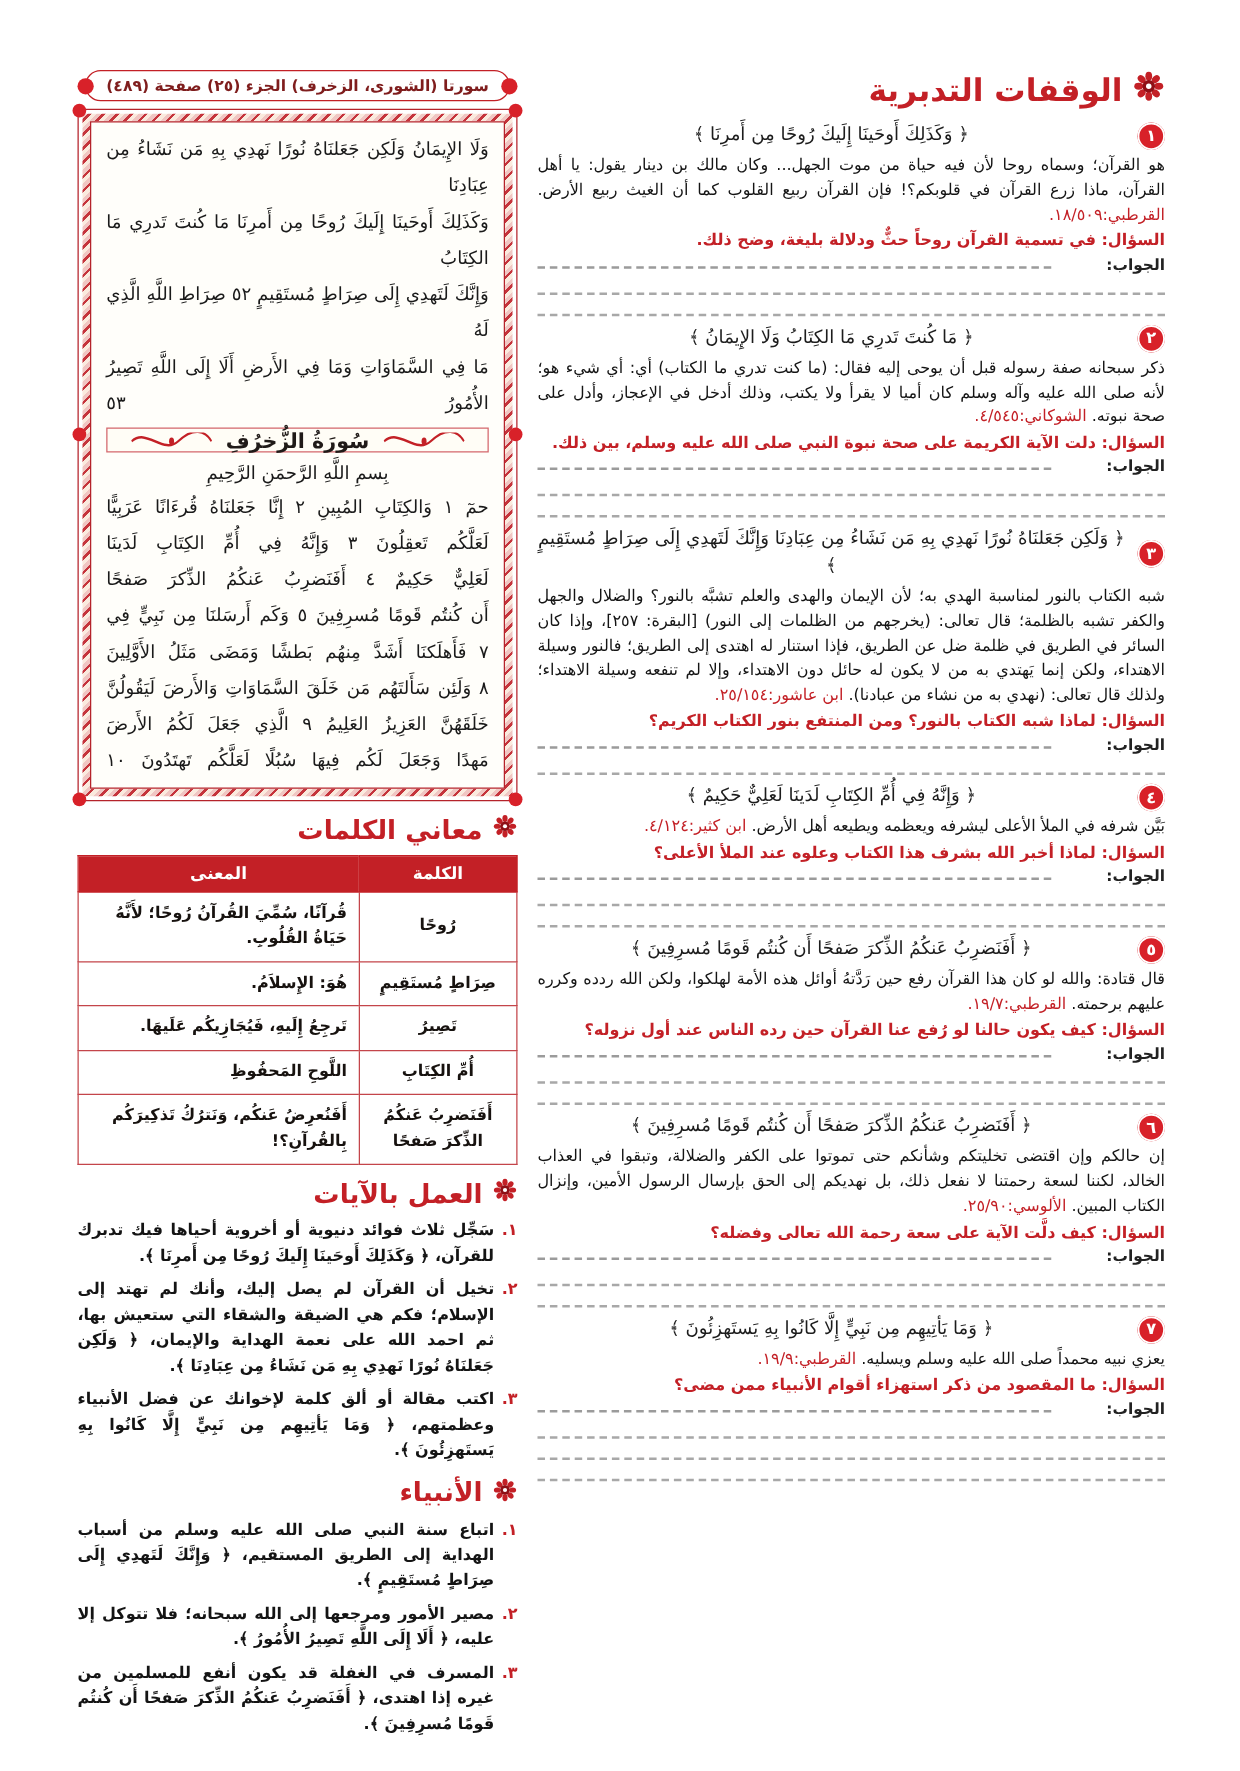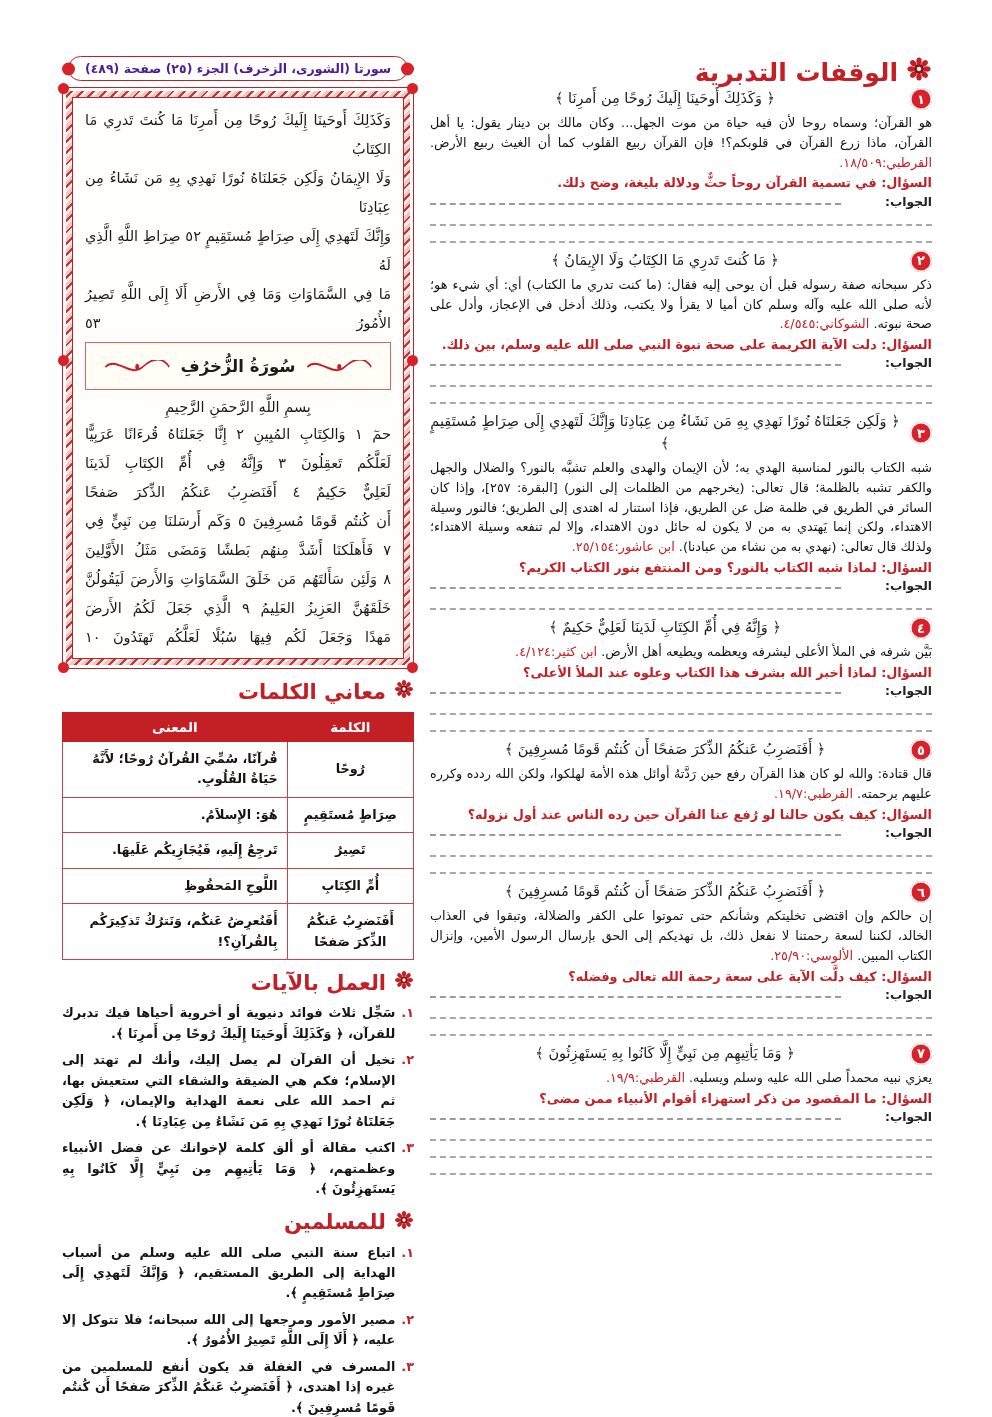--- a/index.html
+++ b/index.html
@@ -3,21 +3,21 @@
 <meta charset="utf-8">
 <style>
   * { margin:0; padding:0; box-sizing:border-box; }
   html,body { width:992px; height:1417px; background:#ffffff; overflow:hidden;
               font-family:"DejaVu Sans", sans-serif; direction:rtl; }
   .page { display:flex; gap:16px; padding:56px 60px 28px 62px; height:100%; }
 
   
   .col-waqafat { flex:0 0 502px; }
   .sec-head { display:flex; align-items:center; gap:8px; color:#c32026; font-weight:bold; }
-  .sec-head.big { font-size:25px; margin-bottom:0; }
+  .sec-head.big { font-size:25px; margin-bottom:10px; }
   .sec-head.small { font-size:21px; margin:10px 0 8px; }
   .rosette { flex:0 0 auto; }
 
   .waqfa { margin-bottom:7px; }
   .verse-row { display:flex; align-items:center; gap:10px; margin-bottom:3px; }
   .badge { flex:0 0 22px; width:22px; height:22px; border-radius:50%; background:#d82129;
            color:#fff; font-size:13px; font-weight:bold; display:flex; align-items:center;
            justify-content:center; box-shadow:0 0 0 1.5px #fff inset; }
   .verse { flex:1; text-align:center; font-size:14.5px; color:#1c1c1c; line-height:1.5; }
   .wbody { font-size:12.8px; font-weight:normal; color:#141414; text-align:justify;
@@ -27,38 +27,38 @@
   .answer { display:flex; align-items:flex-end; margin-top:2px;gap:40px; }
   .alabel { font-size:12.3px; font-weight:bold; color:#222; flex:0 0 auto; }
   .aline { flex:1; border-bottom:2px dashed #9b9b9b; margin:0 4px 4px 0; }
   .xline { height:17px; border-bottom:2px dashed #a8a8a8; }
 
   
   .col-mushaf { flex:1; min-width:0; }
 
   .mushaf-header { position:relative; width:fit-content; margin:0 auto 6px;
                    border:1.5px solid #c32026; border-radius:13px; padding:4px 16px;
-                   color:#4c1d95; font-weight:bold; font-size:12.5px; background:#fff; }
+                   color:#7f1d1d; font-weight:bold; font-size:12.5px; background:#fff; }
   .mushaf-header::before, .mushaf-header::after { content:""; position:absolute; top:50%;
                    width:13px; height:13px; border-radius:50%; background:#d82129;
                    transform:translateY(-50%); }
   .mushaf-header::before { right:-7px; } .mushaf-header::after { left:-7px; }
 
   .mushaf-frame { position:relative; border:1.5px solid #b5232b; padding:3px; background:#fff; }
   .dot { position:absolute; width:11px; height:11px; border-radius:50%; background:#d82129; z-index:3; }
   .dot.tl{top:-5px;right:-5px;} .dot.tr{top:-5px;left:-5px;}
   .dot.bl{bottom:-5px;right:-5px;} .dot.br{bottom:-5px;left:-5px;}
   .dot.ml{top:46%;left:-5px;} .dot.mr{top:46%;right:-5px;}
   .frame-band { padding:6px; background:repeating-linear-gradient(135deg,
                   #f0c6c3 0 3px, #c5343c 3px 5px, #faeade 5px 8px); }
   .qpage { background:#fffefa; border:1.5px solid #b5232b; padding:8px 12px 6px; }
   .qline { font-size:14.5px; line-height:29px; color:#1a1a1a; text-align:justify;
            text-align-last:justify; white-space:normal; }
   .surah-banner { display:flex; align-items:center; border:1px solid #d4666c;
-                  margin:4px 0; padding:2px 18px; height:48px; background:#fffdf6; }
+                  margin:4px 0; padding:2px 18px; height:20px; background:#fffdf6; }
   .banner-orn { flex:1; height:14px; }
   .surah-title { flex:0 0 auto; padding:0 10px; font-size:16.5px; font-weight:bold; color:#201a18; }
   .basmala { text-align:center; font-size:14.5px; line-height:26px; color:#1a1a1a; }
 
   
   .mtable { width:100%; border-collapse:collapse; margin-top:2px; }
   .mtable th { background:#c32026; color:#fff; font-size:13.5px; font-weight:bold;
                padding:6px 8px; border:1.5px solid #c32026; }
   .mtable td { border:1.5px solid #c4454a; padding:7px 9px; font-size:12.8px; font-weight:bold;
                color:#17120f; vertical-align:middle; line-height:1.6; }
@@ -207,22 +207,22 @@
     <div class="mushaf-header">سورتا (الشورى، الزخرف) الجزء (٢٥) صفحة (٤٨٩)</div>
     <div class="mushaf-frame">
       <span class="dot tl"></span>
       <span class="dot tr"></span>
       <span class="dot bl"></span>
       <span class="dot br"></span>
       <span class="dot ml"></span>
       <span class="dot mr"></span>
       <div class="frame-band">
         <div class="qpage">
+          <div class="qline">وَلَا الإِيمَانُ وَلَكِن جَعَلنَاهُ نُورًا نَهدِي بِهِ مَن نَشَاءُ مِن عِبَادِنَا</div>
           <div class="qline">وَكَذَلِكَ أَوحَينَا إِلَيكَ رُوحًا مِن أَمرِنَا مَا كُنتَ تَدرِي مَا الكِتَابُ</div>
-          <div class="qline">وَلَا الإِيمَانُ وَلَكِن جَعَلنَاهُ نُورًا نَهدِي بِهِ مَن نَشَاءُ مِن عِبَادِنَا</div>
           <div class="qline">وَإِنَّكَ لَتَهدِي إِلَى صِرَاطٍ مُستَقِيمٍ ٥٢ صِرَاطِ اللَّهِ الَّذِي لَهُ</div>
           <div class="qline">مَا فِي السَّمَاوَاتِ وَمَا فِي الأَرضِ أَلَا إِلَى اللَّهِ تَصِيرُ الأُمُورُ ٥٣</div>
           <div class="surah-banner">
             <span class="banner-orn">
               <svg width="100%" height="14" viewBox="0 0 100 14" preserveAspectRatio="none" aria-hidden="true">
                 <path d="M2 7 C 20 -4, 40 18, 58 7 S 90 -2, 98 7" stroke="#c32026" stroke-width="2" fill="none"></path>
                 <circle cx="50" cy="7" r="3" fill="#c32026"></circle>
               </svg>
             </span>
             <span class="surah-title">سُورَةُ الزُّخرُفِ</span>
@@ -340,21 +340,21 @@
               <ellipse cx="19.4" cy="12" rx="3.3" ry="2.5"></ellipse>
             <ellipse transform="rotate(45 12 12)" cx="12" cy="4.6" rx="2.5" ry="3.3"></ellipse>
             <ellipse transform="rotate(45 12 12)" cx="12" cy="19.4" rx="2.5" ry="3.3"></ellipse>
             <ellipse transform="rotate(45 12 12)" cx="4.6" cy="12" rx="3.3" ry="2.5"></ellipse>
             <ellipse transform="rotate(45 12 12)" cx="19.4" cy="12" rx="3.3" ry="2.5"></ellipse>
           </g>
           <circle cx="12" cy="12" r="4.6" fill="#8f1016"></circle>
             <circle cx="12" cy="12" r="2" fill="#fff"></circle>
         </svg>
       </span>
-      <span>للمسلمين</span>
+      <span>الأنبياء</span>
     </div>
     <ul class="plist">
       <li>
         <span class="lnum">١.</span>
         <span class="ltext">اتباع سنة النبي صلى الله عليه وسلم من أسباب الهداية إلى الطريق المستقيم، ﴿ وَإِنَّكَ لَتَهدِي إِلَى صِرَاطٍ مُستَقِيمٍ ﴾.</span>
       </li>
       <li>
         <span class="lnum">٢.</span>
         <span class="ltext">مصير الأمور ومرجعها إلى الله سبحانه؛ فلا تتوكل إلا عليه، ﴿ أَلَا إِلَى اللَّهِ تَصِيرُ الأُمُورُ ﴾.</span>
       </li>

